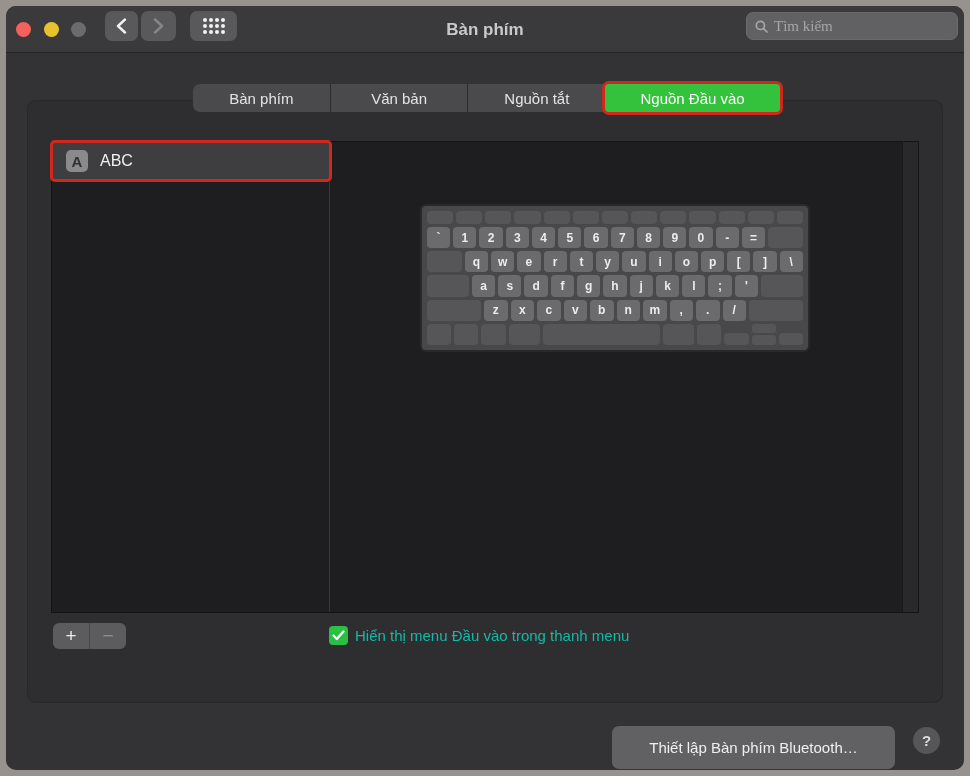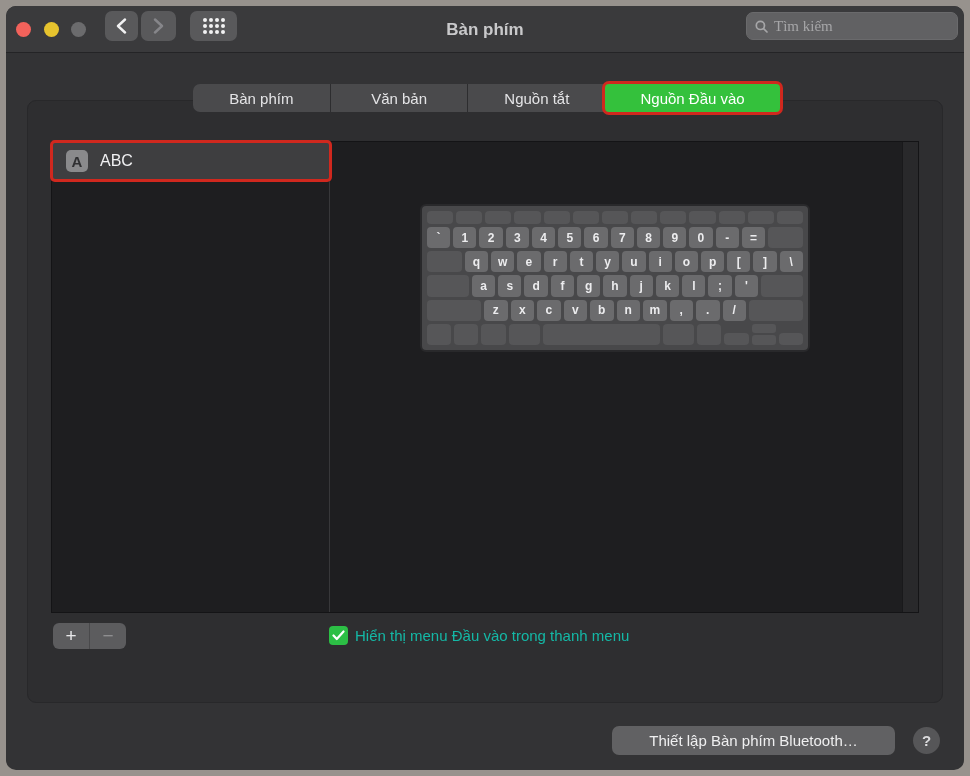--- a/index.html
+++ b/index.html
@@ -78,21 +78,21 @@
   .pm-cell { flex:1; display:flex; align-items:center; justify-content:center;
              font-size:19px; color:#e8e8ea; }
   .pm-cell.disabled { color:#8e8e90; }
   .pm-cell + .pm-cell { border-left:1px solid #49494b; }
   .chk-row { position:absolute; left:301px; top:525px; display:flex; align-items:center; gap:7px; }
   .chk { width:19px; height:19px; background:#2cbf45; border-radius:4px;
          display:flex; align-items:center; justify-content:center; }
   .chk-label { color:#14b8a6; font-size:15px; }
 
   
-  .bt-btn { position:absolute; left:606px; top:720px; width:283px; height:29px;
+  .bt-btn { position:absolute; left:606px; top:720px; width:283px; height:43px;
             background:#616163; border-radius:7px; color:#efeff0; font-size:15px;
             display:flex; align-items:center; justify-content:center; }
   .help-btn { position:absolute; left:907px; top:721px; width:27px; height:27px;
               border-radius:50%; background:#565658; color:#dcdcde; font-size:15px;
               font-weight:700; display:flex; align-items:center; justify-content:center; }
 </style>
 </head>
 <body>
 
 <div class="frame">

